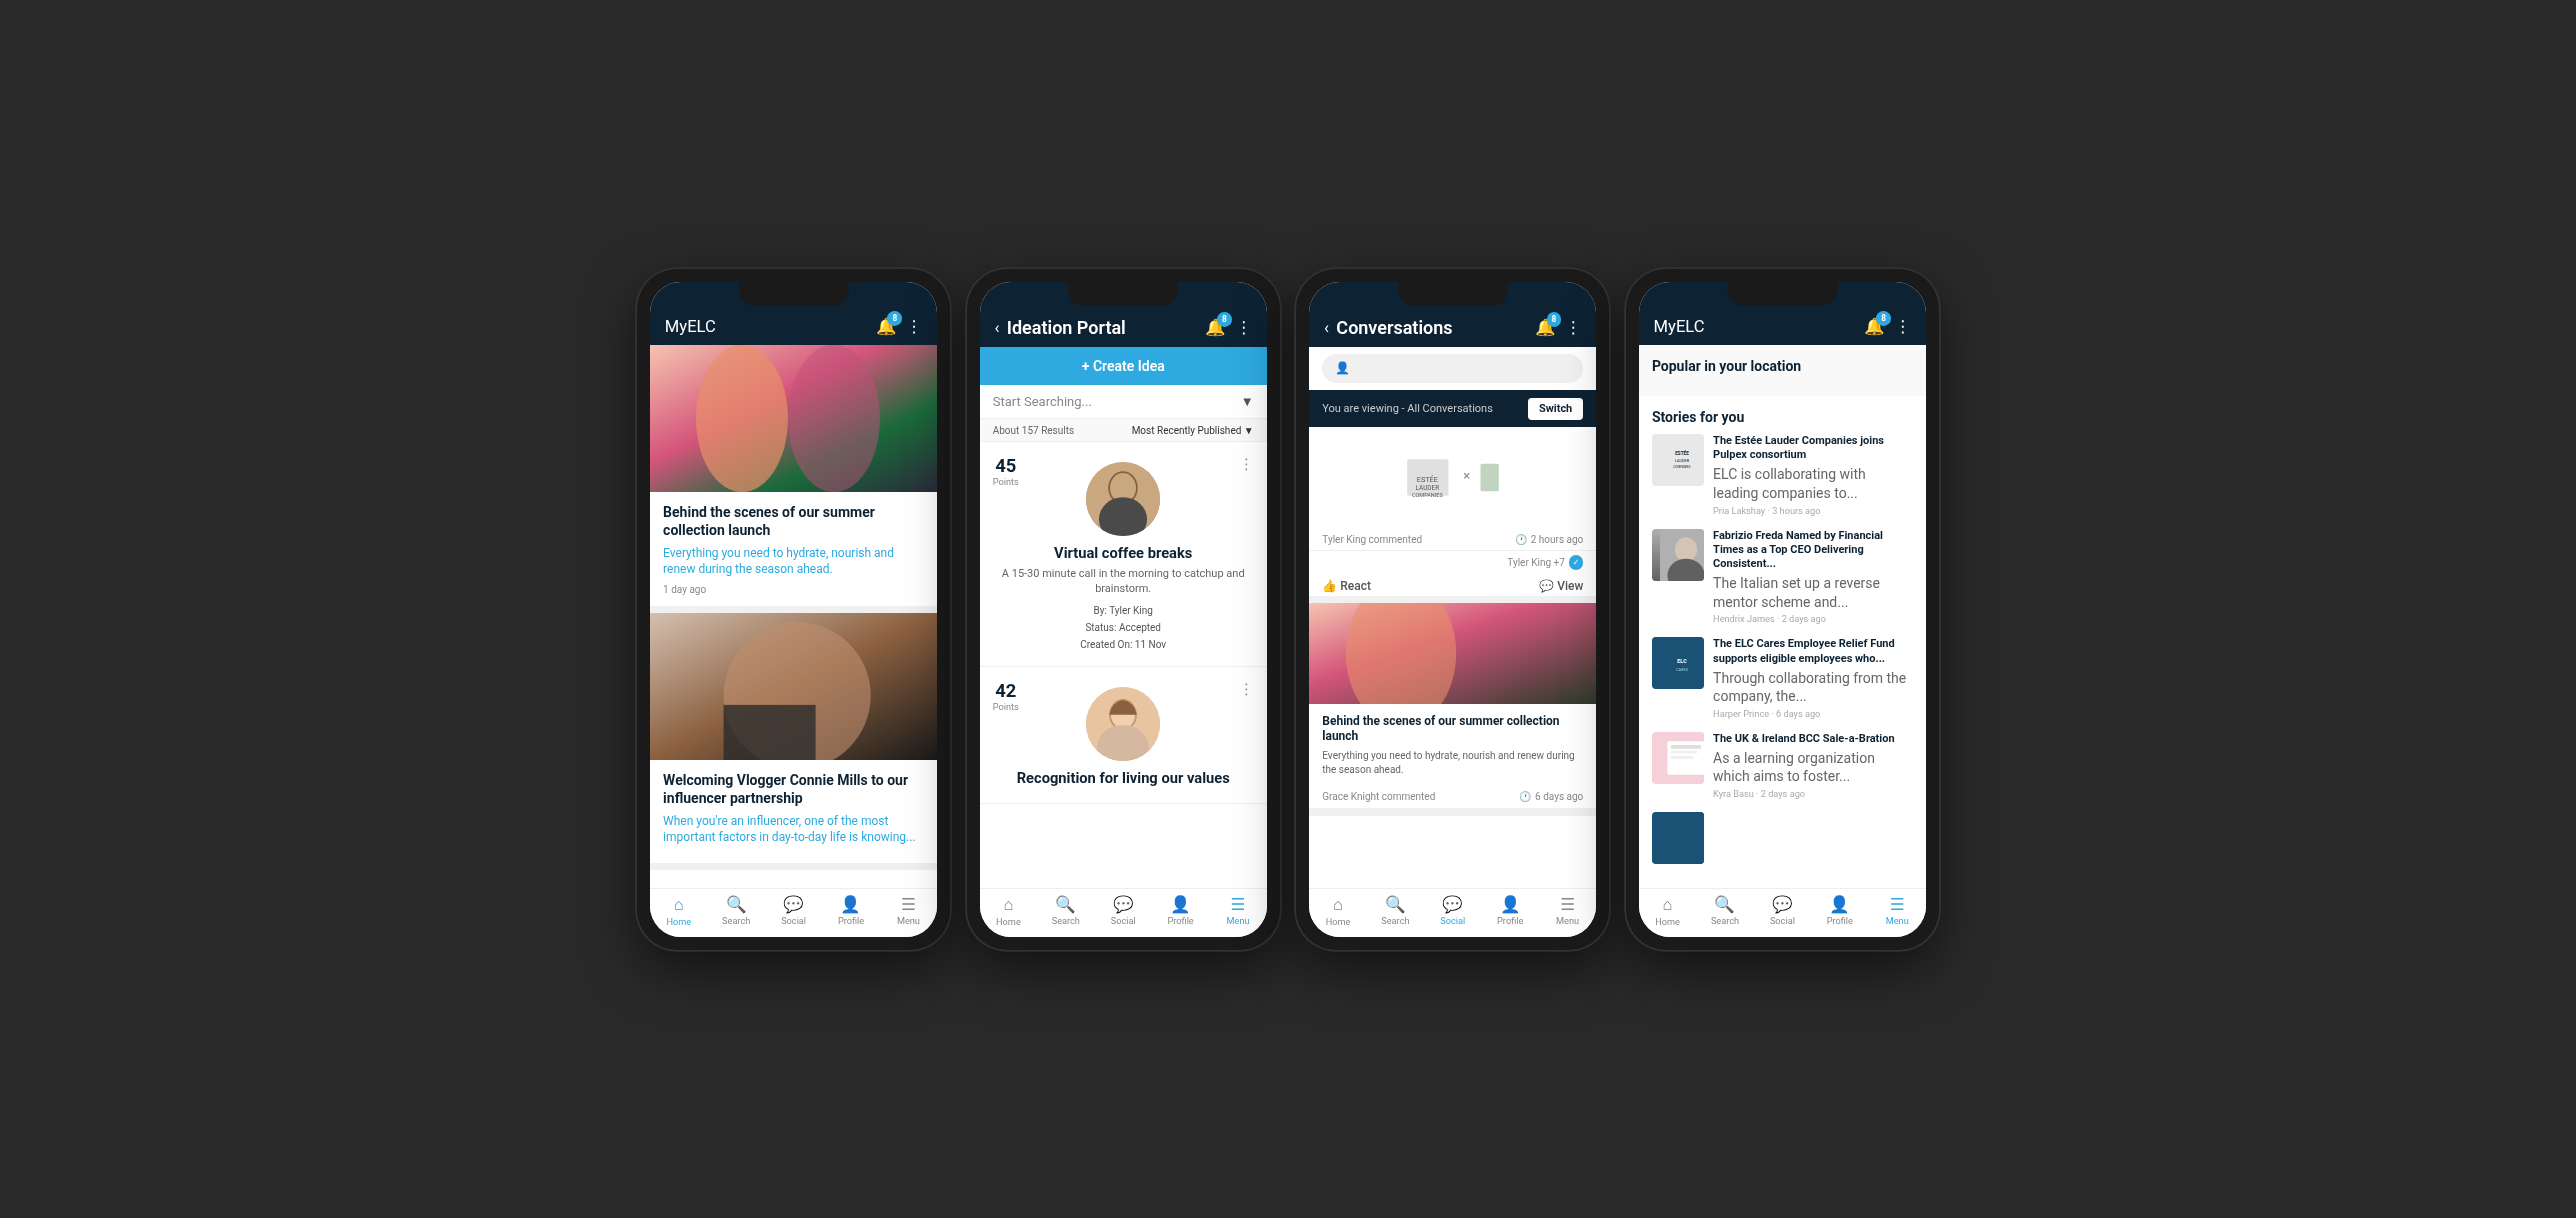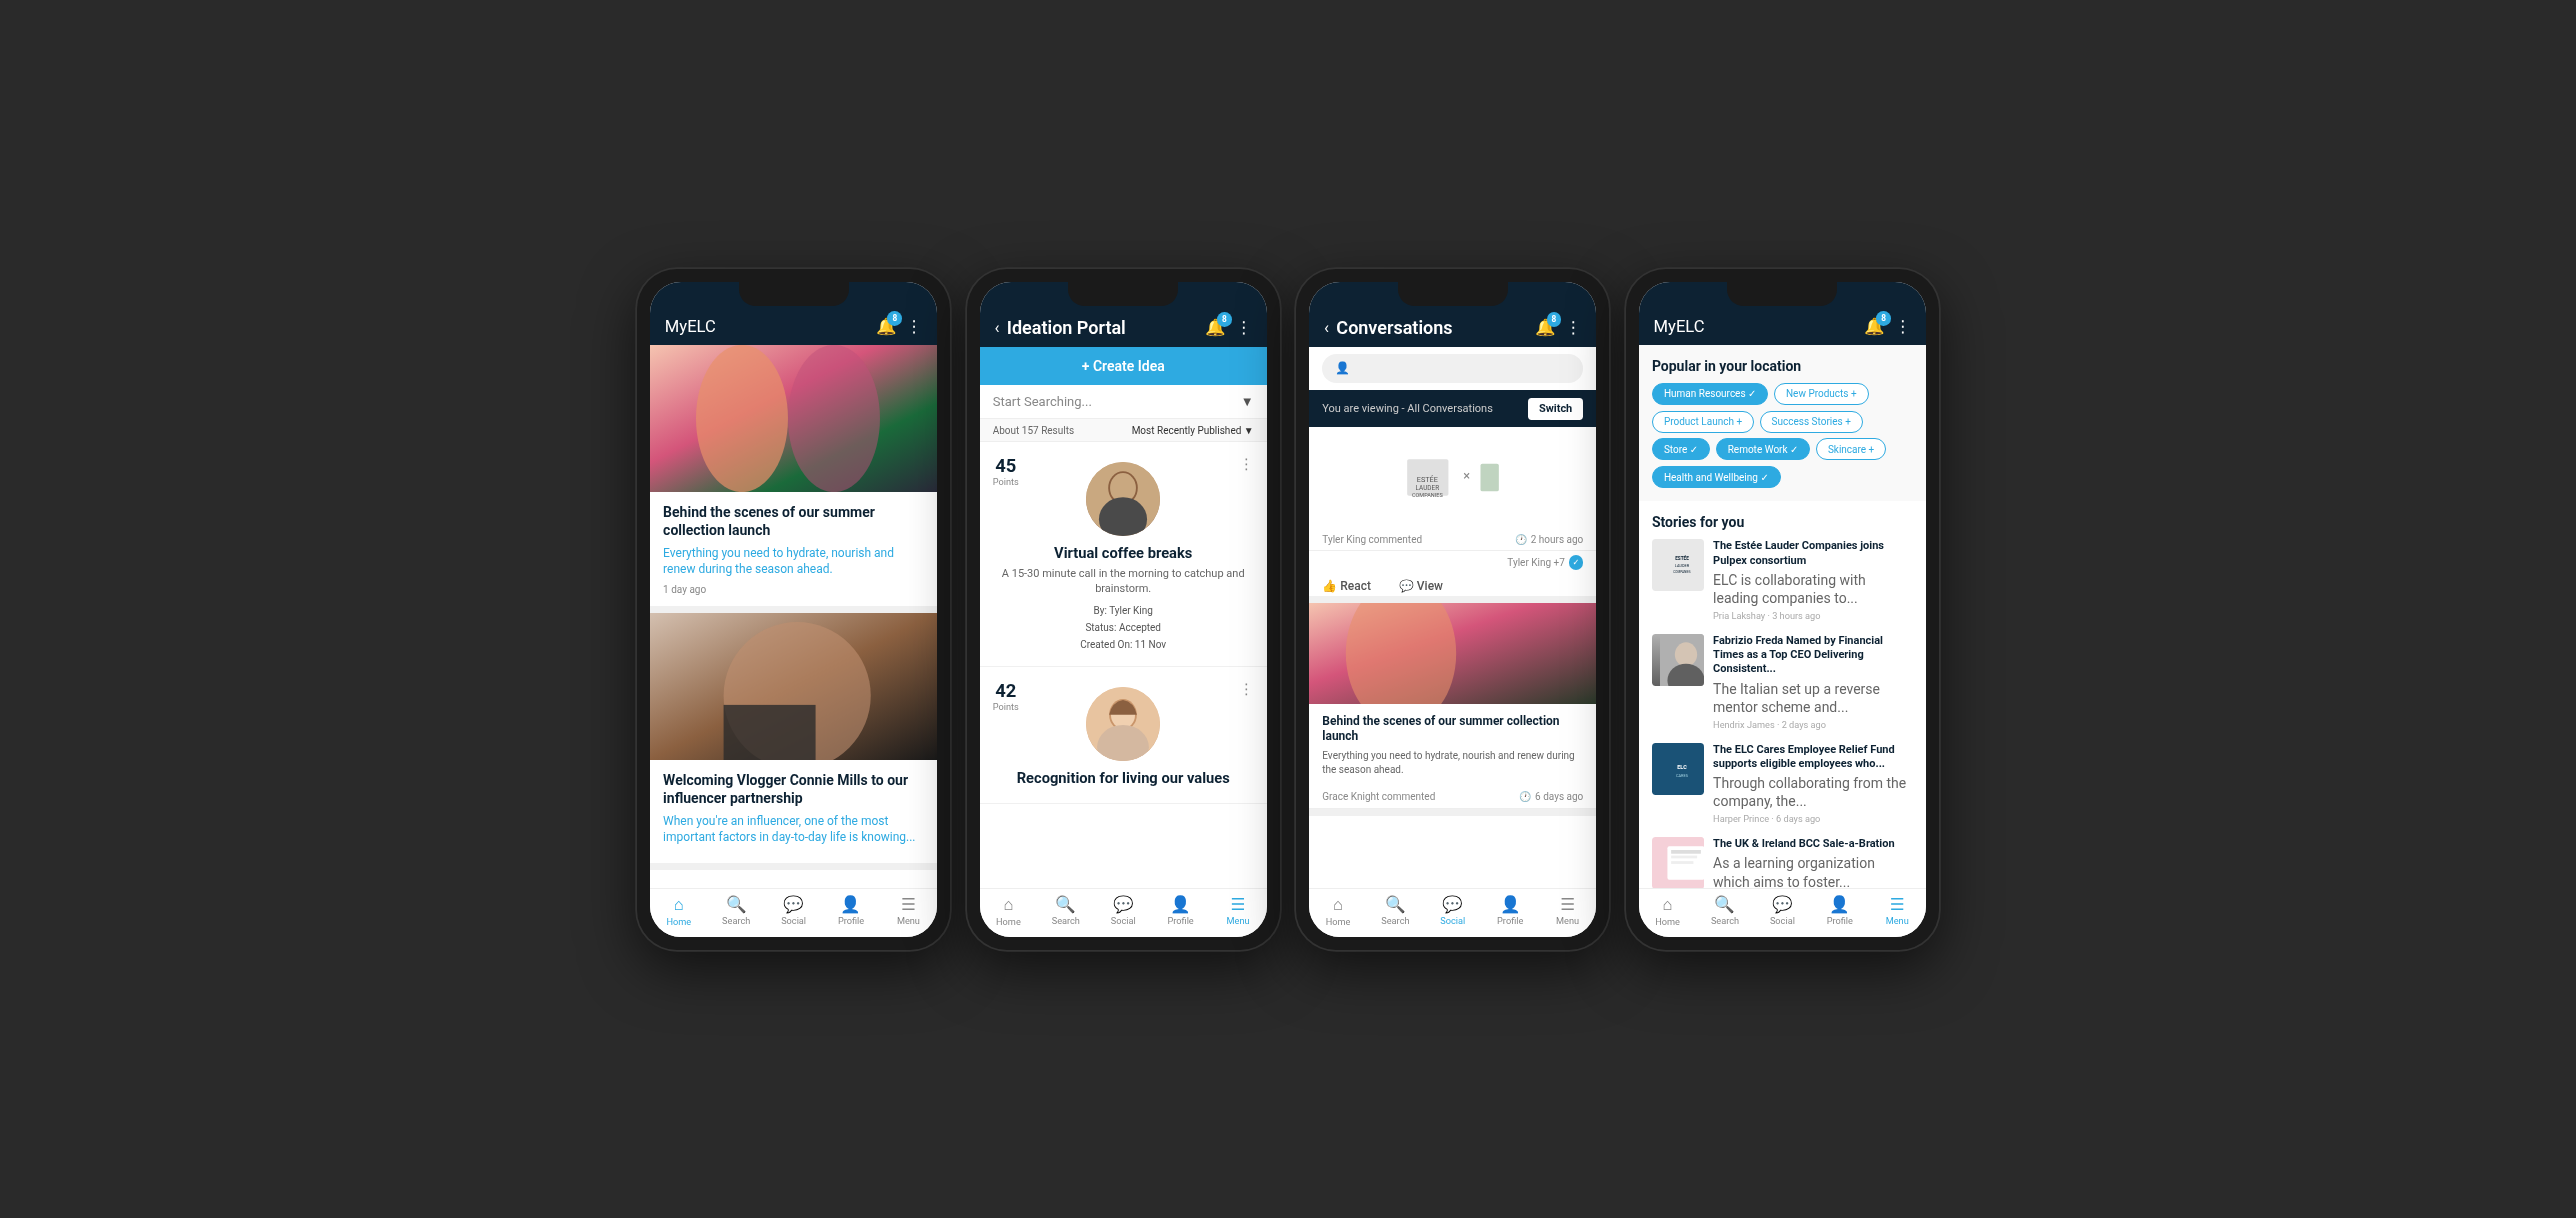--- a/index.html
+++ b/index.html
@@ -271,21 +271,21 @@
       display: flex;
       justify-content: space-between;
       align-items: center;
       border-bottom: 0.9px solid #eee;
     }
     .conv-author { font-size: 10px; color: #888; }
     .conv-time { font-size: 10px; color: #888; display: flex; align-items: center; gap: 2.8px; }
     .conv-reactions {
       padding: 3.7px 13px;
       display: flex;
-      justify-content: flex-start;
+      justify-content: space-between;
       align-items: center;
       gap: 28px;
     }
     .conv-user-row {
       padding: 3.7px 13px 5.5px;
       display: flex;
       justify-content: flex-end;
       align-items: center;
       gap: 3.7px;
     }
@@ -693,30 +693,20 @@
             <span class="badge">8</span>
           </div>
           <span class="dots-icon">⋮</span>
         </div>
       </div>
 
       <div class="phone-content">
 
         <div class="popular-section">
           <div class="popular-title">Popular in your location</div>
-          <div class="tags-wrap">
-            <div class="tag checked">Human Resources ✓</div>
-            <div class="tag">New Products +</div>
-            <div class="tag">Product Launch +</div>
-            <div class="tag">Success Stories +</div>
-            <div class="tag checked">Store ✓</div>
-            <div class="tag checked">Remote Work ✓</div>
-            <div class="tag">Skincare +</div>
-            <div class="tag checked">Health and Wellbeing ✓</div>
-          </div>
         </div>
 
         <div class="stories-section">
           <div class="stories-title">Stories for you</div>
 
           <div class="story-item">
             <div class="story-thumb thumb-elc">
               <svg width="52" height="52" viewBox="0 0 56 56">
                 <rect width="56" height="56" fill="#e8e8e8"></rect>
                 <text x="28" y="22" font-size="6" fill="#0d2233" text-anchor="middle" font-weight="bold">ESTÉE</text>

